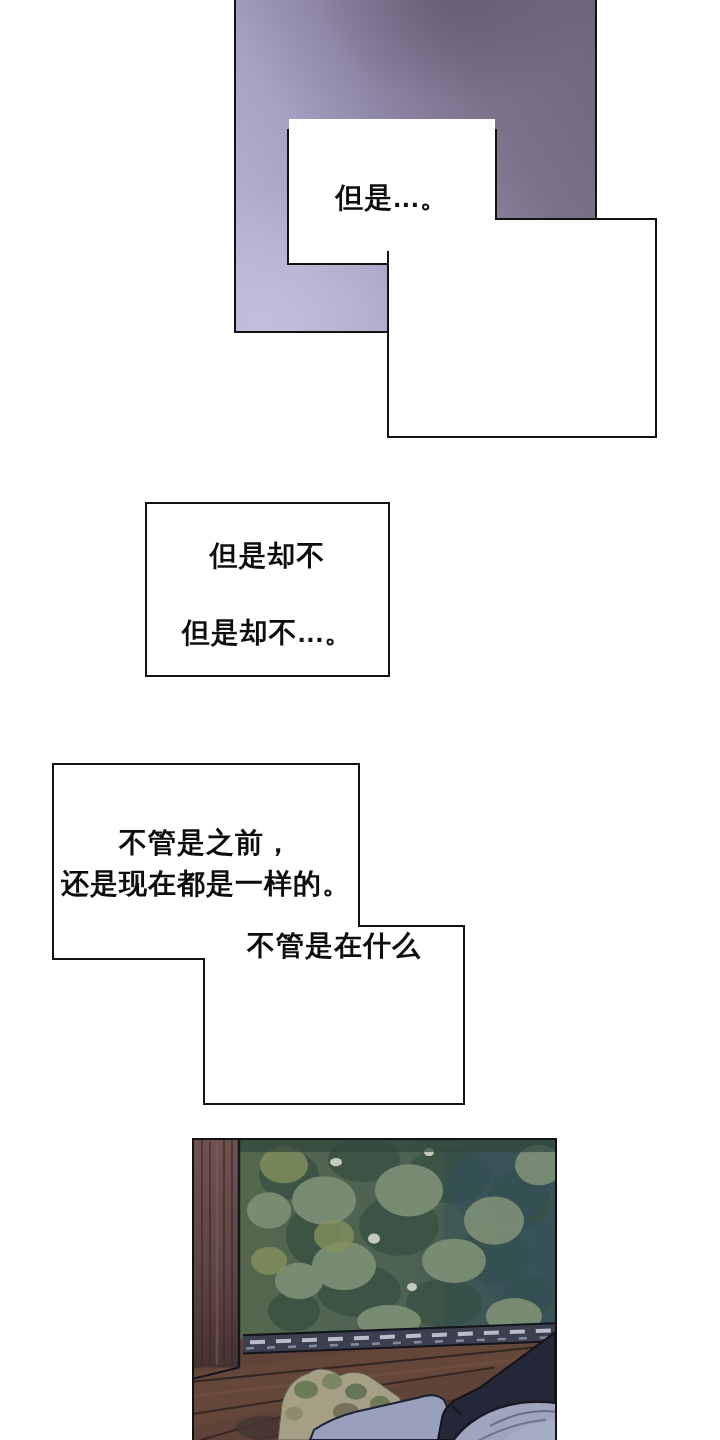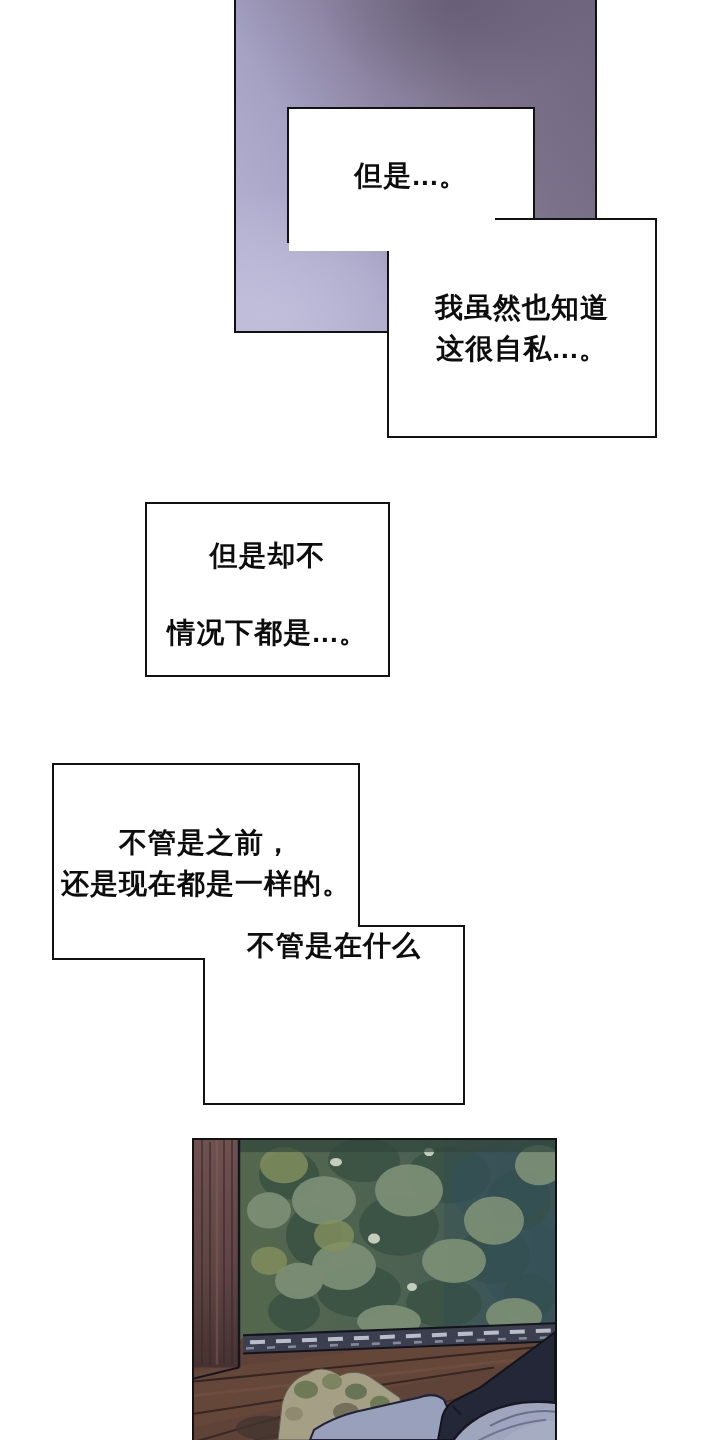--- a/index.html
+++ b/index.html
@@ -20,21 +20,21 @@
   }
   
   .bx{ position:absolute; background:#fff; border:2px solid var(--ink,#121212); z-index:2; }
   .fill{ position:absolute; background:#fff; z-index:3; }
   .txt{
     position:absolute; z-index:4; display:flex; flex-direction:column;
     align-items:center; justify-content:center; text-align:center;
     font-size:28px; font-weight:700; line-height:41px; letter-spacing:1px;
     color:#0d0d0d; white-space:nowrap;
   }
-  .b1{ left:287px; top:107px; width:248px; height:136px; }
+  .b1{ left:287px; top:129px; width:210px; height:136px; }
   .b2{ left:387px; top:218px; width:270px; height:220px; }
   .b3{ left:145px; top:502px; width:245px; height:175px; }
   .b4{ left:52px;  top:763px; width:308px; height:197px; }
   .b5{ left:203px; top:925px; width:262px; height:180px;justify-content:space-between; }
   .f1{ left:289px; top:119px; width:206px; height:132px; }
   .f2{ left:389px; top:220px; width:266px; height:216px; }
   .f4{ left:54px;  top:765px; width:304px; height:193px; }
   .f5{ left:205px; top:927px; width:258px; height:176px; }
   .t3{ padding-top:8px;gap:36px; }
   .t4{ padding-bottom:22px;margin-top:12px; }
@@ -60,27 +60,23 @@
   <div class="bx b5"></div>
 
   <div class="fill f1"></div>
   <div class="fill f2"></div>
   <div class="fill f4"></div>
   <div class="fill f5"></div>
 
   <div class="txt b1">
     <div>但是...。</div>
   </div>
-  <div class="txt b2">
-    <div>我虽然也知道</div>
-    <div>这很自私...。</div>
-  </div>
   <div class="txt b3 t3">
     <div>但是却不</div>
-    <div>情况下都是...。</div>
+    <div>但是却不...。</div>
   </div>
   <div class="txt b4 t4">
     <div>不管是之前，</div>
     <div>还是现在都是一样的。</div>
   </div>
   <div class="txt b5">
     <div>不管是在什么</div>
   </div>
 
   <div class="panel-bottom">

